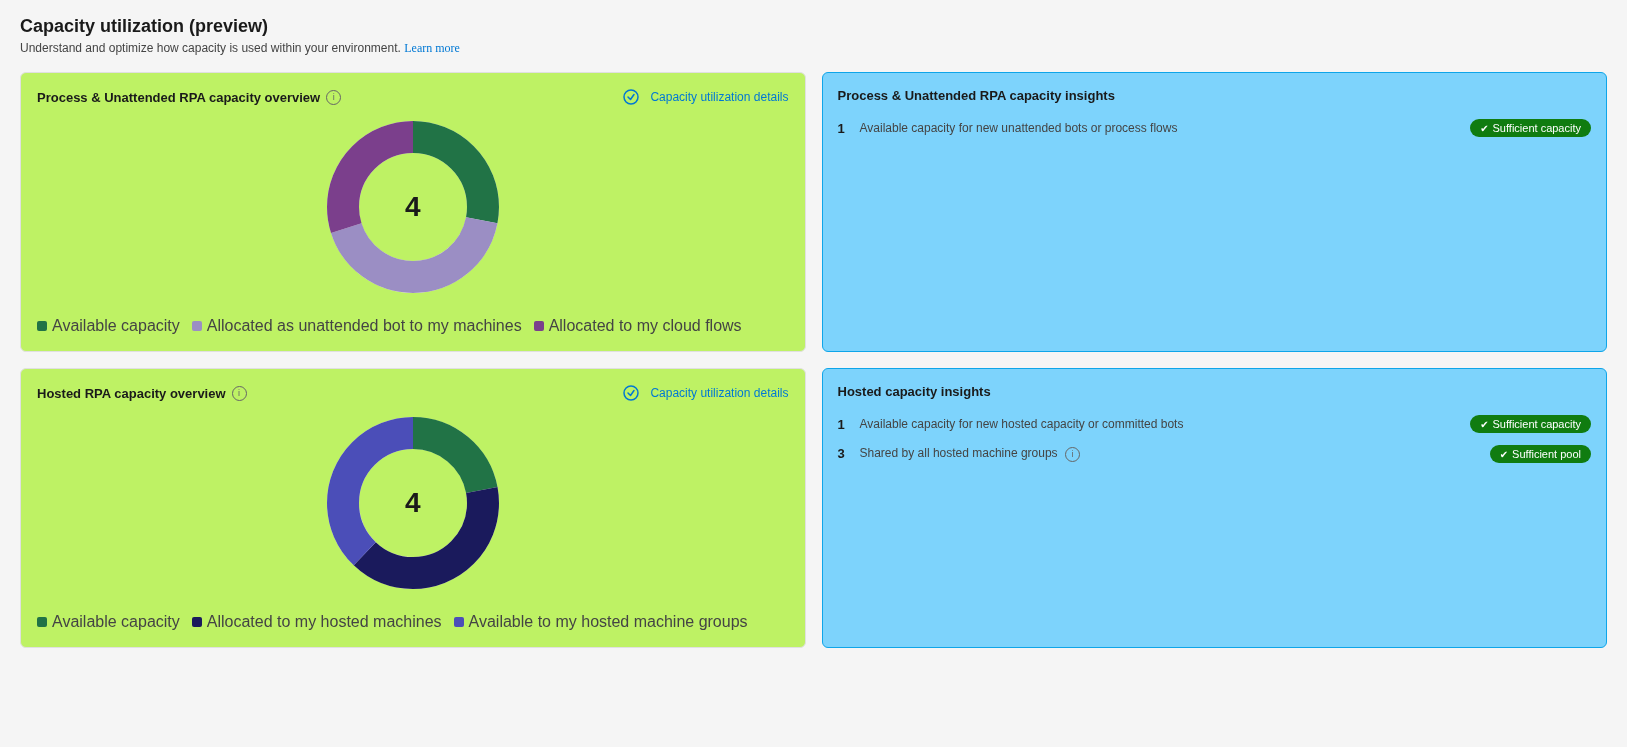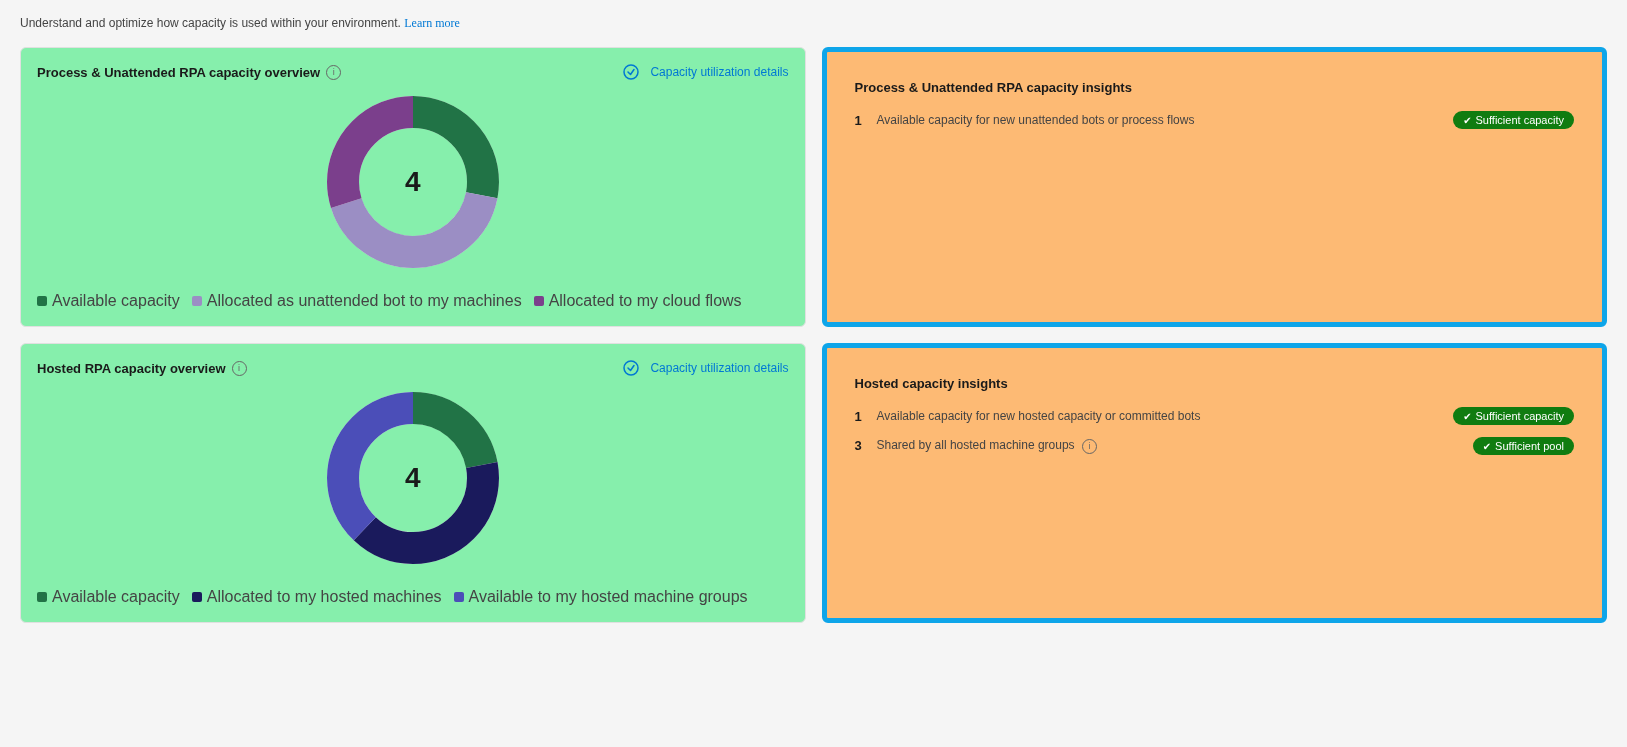--- a/index.html
+++ b/index.html
@@ -30,21 +30,21 @@
       font-family: Liberation Serif, serif;
     }
 
     .grid-2col {
       display: grid;
       grid-template-columns: 1fr 1fr;
       gap: 16px;
     }
 
     .card {
-      background: #86efac;
+      background: #bef264;
       border: 1px solid #e0e0e0;
       border-radius: 6px;
       padding: 16px;
     }
 
     .card-header {
       display: flex;
       align-items: center;
       justify-content: space-between;
       margin-bottom: 12px;
@@ -133,24 +133,24 @@
 
     .legend-dot {
       width: 10px;
       height: 10px;
       border-radius: 2px;
       flex-shrink: 0;
     }
 
     
     .insight-card {
-      background: #fdba74;
-      border: 5px solid #0ea5e9;
+      background: #7dd3fc;
+      border: 1px solid #0ea5e9;
       border-radius: 6px;
-      padding: 28px;
+      padding: 15px;
     }
 
     .insight-title {
       font-size: 13px;
       font-weight: 600;
       color: #1a1a1a;
       margin-bottom: 16px;
     }
 
     .insight-row {
@@ -202,20 +202,21 @@
       grid-template-rows: auto auto;
       gap: 16px;
     }
   </style>
 </head>
 <body>
 
 <div class="page-container">
 
   <div>
+    <div class="page-title">Capacity utilization (preview)</div>
     <div class="page-subtitle">
       <span>Understand and optimize how capacity is used within your environment.</span>
       <a class="learn-more" href="#">Learn more</a>
     </div>
   </div>
 
   <div class="rows-wrapper">
 
     <div class="grid-2col">
 

